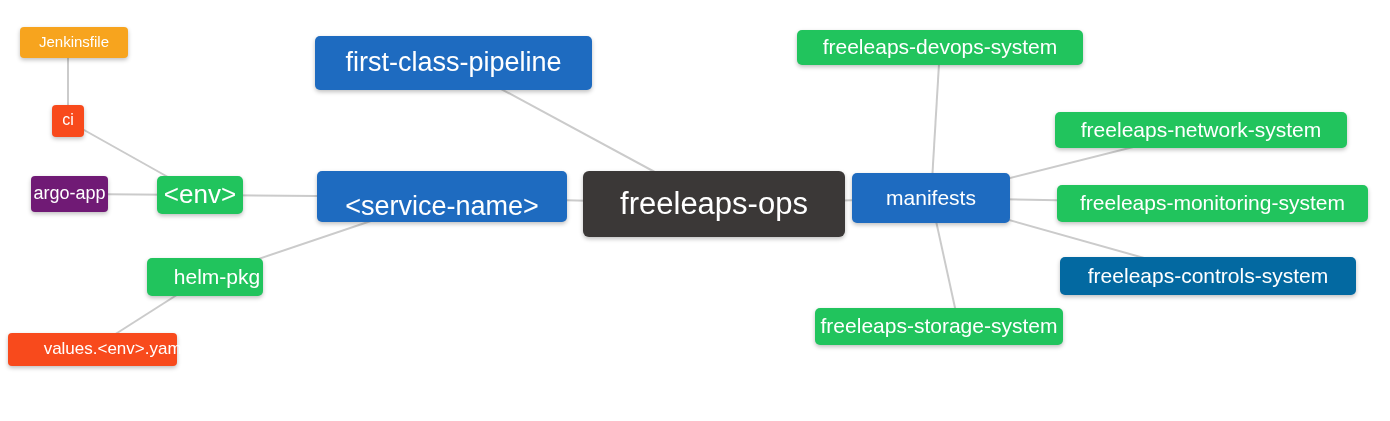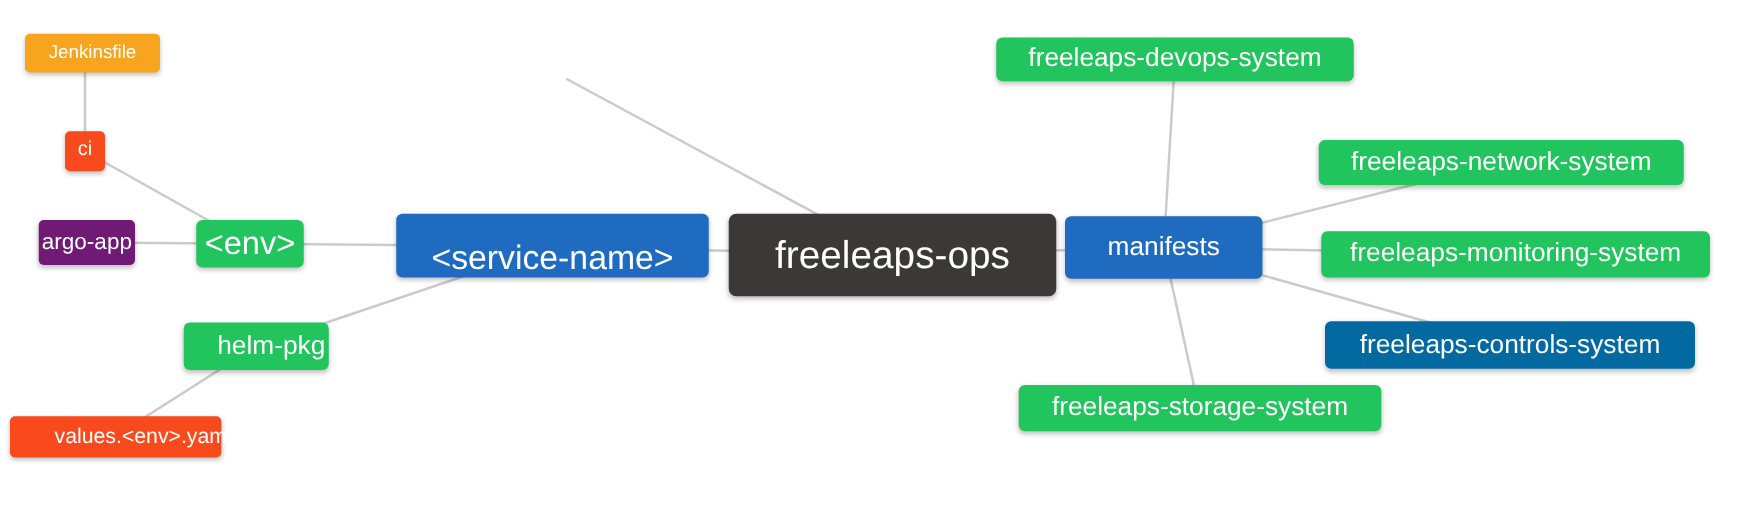--- a/index.html
+++ b/index.html
@@ -78,20 +78,23 @@
   </div>
 
   <div class="node" style="left: 147px; top: 258px; width: 116px; height: 38px; font-size: 21px; background-color: rgb(33, 196, 93); padding-left: 24px;">
     <span class="node-label">helm-pkg</span>
   </div>
 
   <div class="node" style="left: 8px; top: 333px; width: 169px; height: 33px; font-size: 17px; border-radius: 4px; background-color: rgb(248, 74, 28); padding-left: 44px;">
     <span class="node-label">values.&lt;env&gt;.yaml</span>
   </div>
 
+  <div class="node" style="left: 315px; top: 36px; width: 277px; height: 54px; font-size: 27px; background-color: rgb(30, 107, 192);">
+    <span class="node-label">first-class-pipeline</span>
+  </div>
 
   <div class="node" style="left: 317px; top: 171px; width: 250px; height: 51px; font-size: 27px; background-color: rgb(30, 107, 192); align-items: flex-end;">
     <span class="node-label">&lt;service-name&gt;</span>
   </div>
 
   <div class="node" style="left: 583px; top: 171px; width: 262px; height: 66px; font-size: 31px; border-radius: 6px; background-color: rgb(59, 56, 55);">
     <span class="node-label">freeleaps-ops</span>
   </div>
 
   <div class="node" style="left: 852px; top: 173px; width: 158px; height: 50px; font-size: 21px; background-color: rgb(30, 107, 192);">
@@ -107,17 +110,17 @@
   </div>
 
   <div class="node" style="left: 1057px; top: 185px; width: 311px; height: 37px; font-size: 21px; background-color: rgb(33, 196, 93);">
     <span class="node-label">freeleaps-monitoring-system</span>
   </div>
 
   <div class="node" style="left: 1060px; top: 257px; width: 296px; height: 38px; font-size: 21px; background-color: #0369a1;">
     <span class="node-label">freeleaps-controls-system</span>
   </div>
 
-  <div class="node" style="left: 815px; top: 308px; width: 290px; height: 37px; font-size: 21px; background-color: rgb(33, 196, 93);">
+  <div class="node" style="left: 815px; top: 308px; width: 248px; height: 37px; font-size: 21px; background-color: rgb(33, 196, 93);">
     <span class="node-label">freeleaps-storage-system</span>
   </div>
 
 </div>
 
 </body></html>

